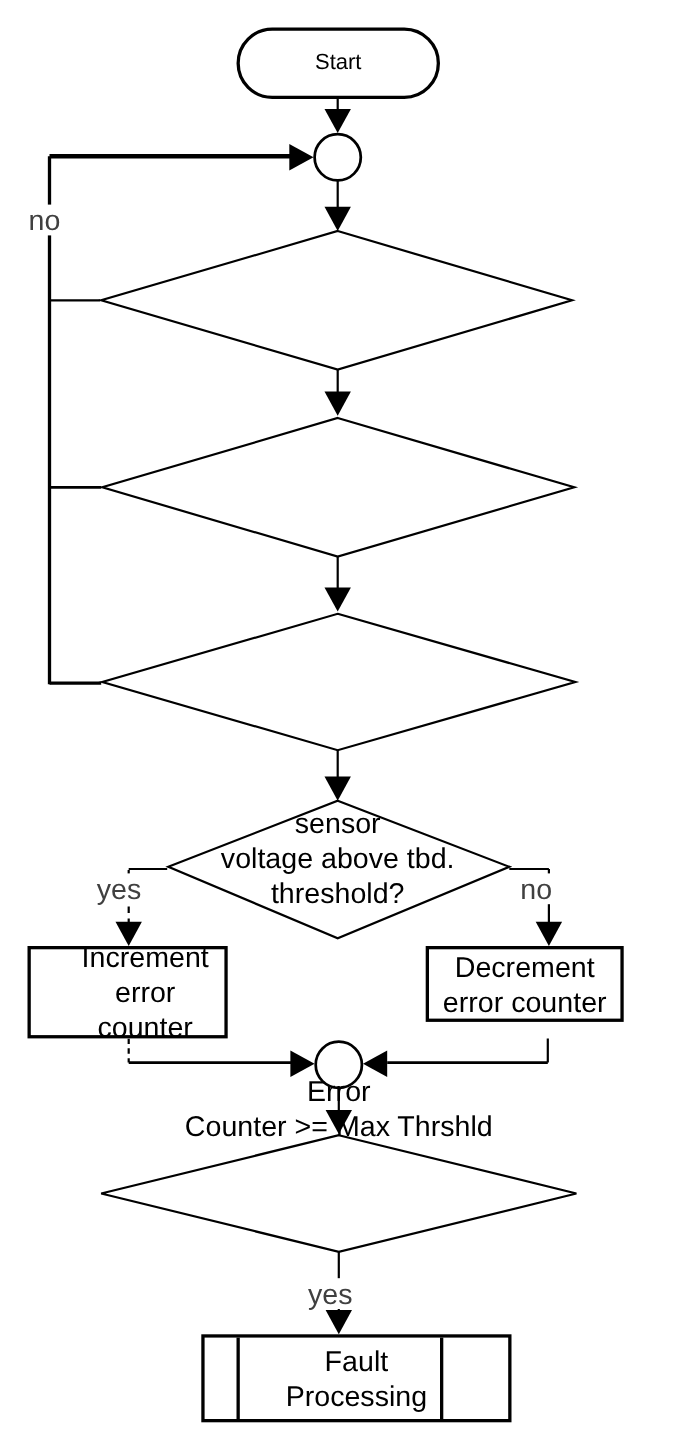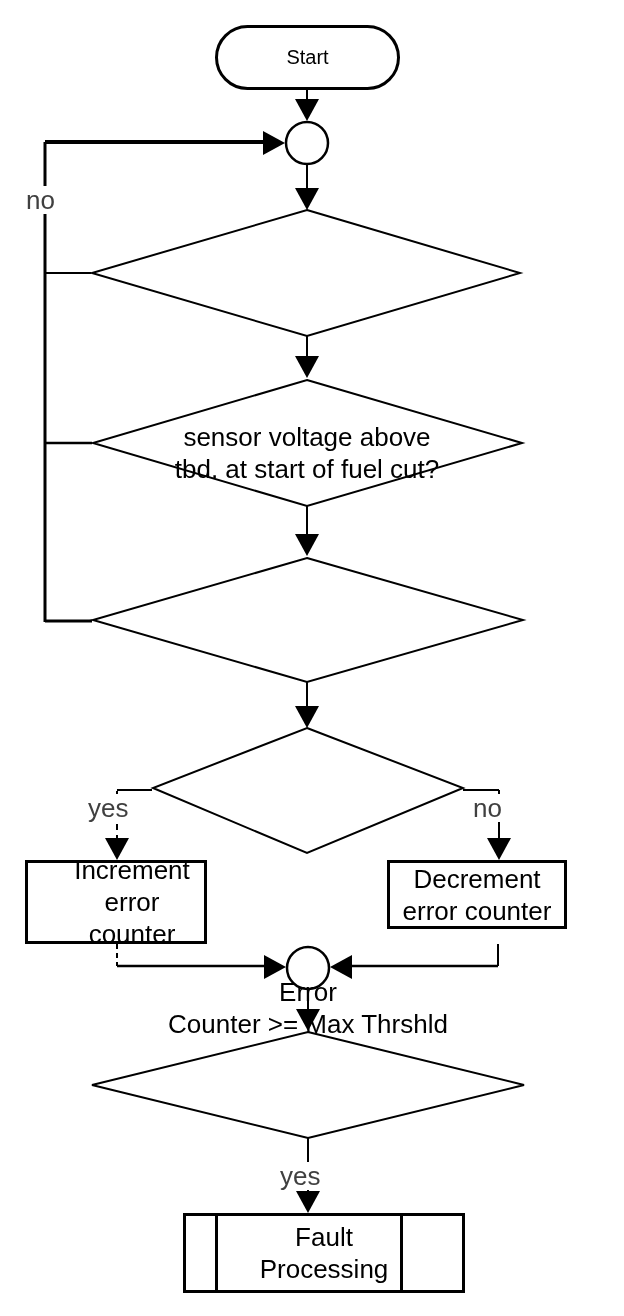--- a/index.html
+++ b/index.html
@@ -89,22 +89,23 @@
     <polygon points="286,967 264,955 264,979" fill="#000"></polygon>
     <polygon points="330,967 352,955 352,979" fill="#000"></polygon>
     <polygon points="308,1031 296,1009 320,1009" fill="#000"></polygon>
     <polygon points="308,1213 296,1191 320,1191" fill="#000"></polygon>
   </svg>
 
   <div class="terminator">
     <span>Start</span>
   </div>
 
-  <div class="node-label" style="left:107px;top:421px;width:400px;">sensor voltage above
-tbd. at start of fuel cut?</div>
+  <div class="node-label" style="left:107px;top:732px;width:400px;">sensor
+voltage above tbd.
+threshold?</div>
   <div class="node-label" style="left:108px;top:976px;width:400px;">Error
 Counter &gt;= Max Thrshld</div>
 
   <div class="process" id="proc-increment">
     <div class="proc-text">Increment
 error counter</div>
   </div>
   <div class="process" id="proc-decrement">
     <div class="proc-text">Decrement
 error counter</div>

